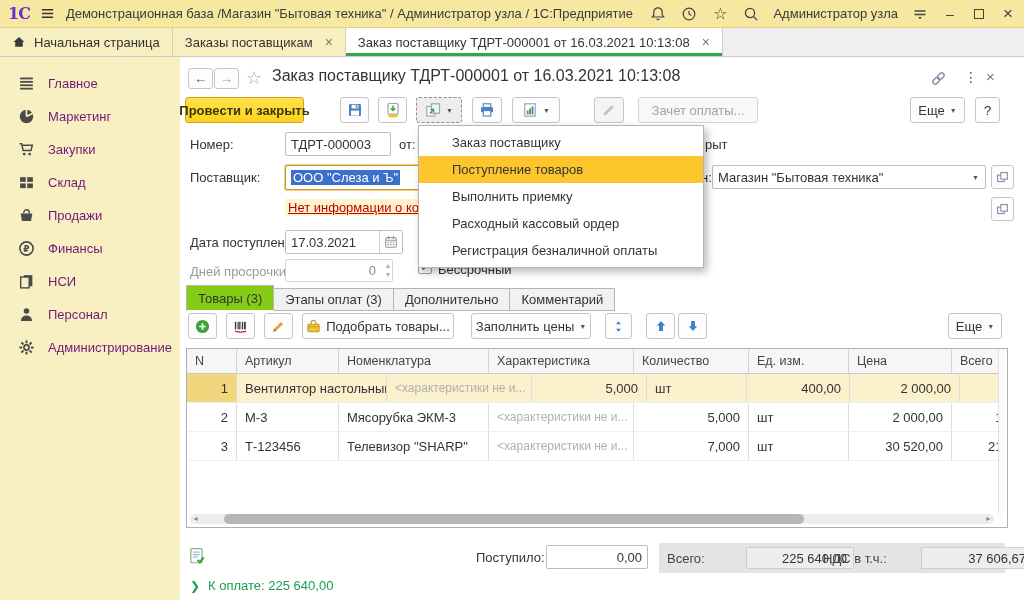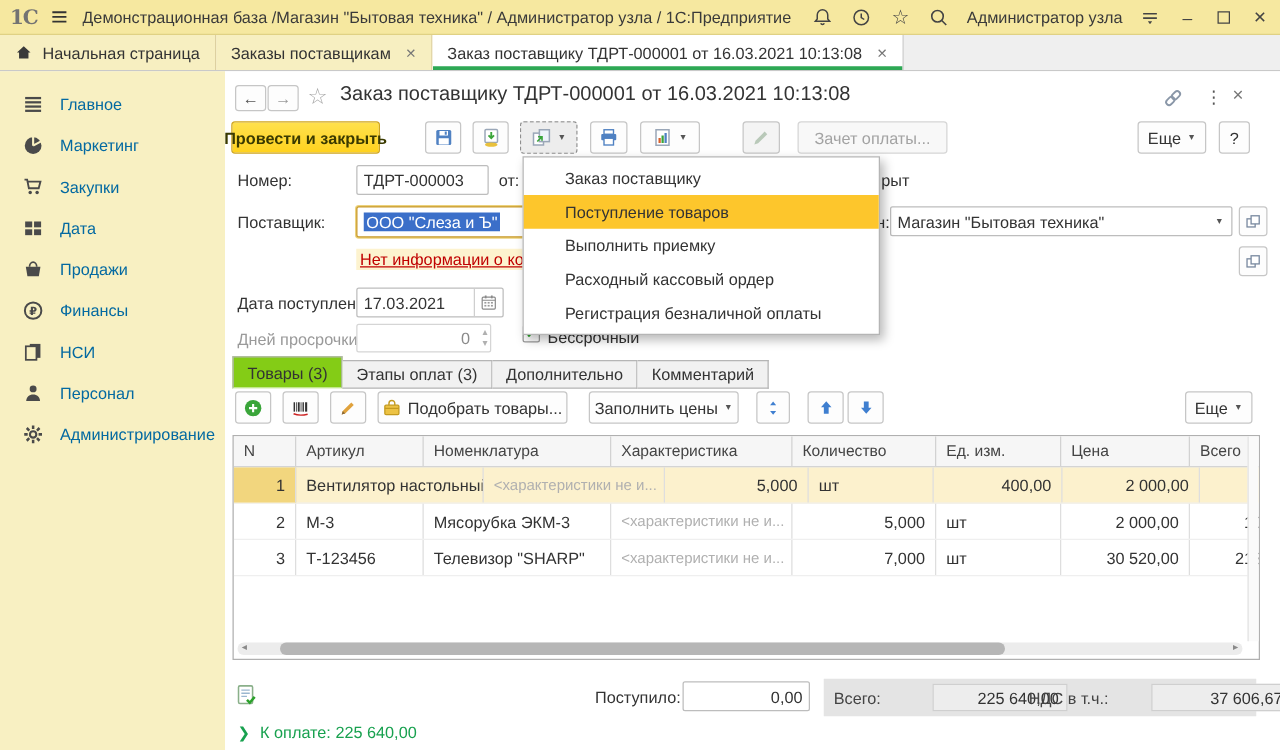--- a/index.html
+++ b/index.html
@@ -2,38 +2,38 @@
 <html><head>
 <meta charset="utf-8">
 <style>
   * { box-sizing: border-box; margin: 0; padding: 0; }
   html,body { width:1024px; height:600px; overflow:hidden; }
   body { font-family:"Liberation Sans","DejaVu Sans",sans-serif; font-size:13px; color:#333; background:#fff; }
   .app { position:relative; width:1024px; height:600px; background:#fff; }
 
   
   .titlebar { height:28px; background:#f6e8a0; border-bottom:1px solid #e0d184; display:flex; align-items:center; padding:0 8px; gap:9px; }
-  .logo { color:#737373; font-weight:bold; font-size:16px; font-family:"DejaVu Serif",serif; letter-spacing:-1px; }
+  .logo { color:#6d28d9; font-weight:bold; font-size:16px; font-family:"DejaVu Serif",serif; letter-spacing:-1px; }
   .tb-title { font-size:13px; color:#3a3a3a; white-space:nowrap; overflow:hidden; }
   .tb-right { margin-left:auto; display:flex; align-items:center; gap:13px; }
   .tb-ic { display:inline-flex; align-items:center; justify-content:center; width:18px; height:18px; cursor:pointer; }
   .tb-user { font-size:13px; color:#3a3a3a; }
   .winbtn { font-size:14px; color:#444; width:16px; text-align:center; cursor:pointer; line-height:16px; }
   .maxbox { display:inline-block; width:10px; height:10px; border:1.5px solid #444; }
 
   
   .tabbar { height:29px; background:#efefef; border-bottom:1px solid #c9c9c9; display:flex; align-items:stretch; }
   .wtab { display:flex; align-items:center; gap:8px; padding:0 12px; font-size:13px; background:#f7efc1; border-right:1px solid #ddd0a0; cursor:pointer; white-space:nowrap; }
   .wtab.active { background:#fff; box-shadow:inset 0 -3px 0 0 #2da854; border-right:1px solid #cccccc; }
   .wtab .x { color:#777; font-size:14px; margin-left:4px; }
 
   
   .content { display:flex; height:543px; }
   .sidebar { width:180px; background:#f8f0c2; padding-top:10px; flex:none; }
-  .side-item { display:flex; align-items:center; gap:13px; height:33px; padding-left:18px; font-size:13px; color:#0369a1; cursor:pointer; }
+  .side-item { display:flex; align-items:center; gap:13px; height:33px; padding-left:18px; font-size:13px; color:#701a75; cursor:pointer; }
   .side-item svg { flex:none; }
   .main { position:relative; flex:1; background:#fff; overflow:hidden; }
 
   .abs { position:absolute; }
   .lbl { position:absolute; font-size:13px; color:#333; white-space:nowrap; }
   .lbl.dis { color:#9a9a9a; }
   .inp { position:absolute; background:#fff; border:1px solid #bdbdbd; border-radius:2px; font-size:13px; color:#333; display:flex; align-items:center; padding:0 5px; overflow:hidden; white-space:nowrap; }
   .btn { position:absolute; display:flex; align-items:center; justify-content:center; gap:5px; background:#fdfdfd; border:1px solid #c6c6c6; border-radius:3px; font-size:13px; color:#333; cursor:pointer; white-space:nowrap; }
   .btn.dis { color:#a3a3a3; border-color:#d5d5d5; background:#f8f8f8; }
   .btn.pressed { border:1px dashed #8f8f8f; background:#ededed; }
@@ -166,21 +166,21 @@
           </svg>
         <span>Закупки</span>
       </div>
       <div class="side-item">
         <svg width="17" height="17" viewBox="0 0 16 16" fill="#4a4a4a">
             <rect x="2" y="3" width="5.3" height="4.4"></rect>
             <rect x="8.7" y="3" width="5.3" height="4.4"></rect>
             <rect x="2" y="8.9" width="5.3" height="4.4"></rect>
             <rect x="8.7" y="8.9" width="5.3" height="4.4"></rect>
           </svg>
-        <span>Дата</span>
+        <span>Склад</span>
       </div>
       <div class="side-item">
         <svg width="17" height="17" viewBox="0 0 16 16">
             <path d="M2.5 6h11l-1.2 7.2H3.7z" fill="#4a4a4a"></path>
             <path d="M5.3 6a2.7 3.4 0 0 1 5.4 0" fill="none" stroke="#4a4a4a" stroke-width="1.3"></path>
           </svg>
         <span>Продажи</span>
       </div>
       <div class="side-item">
         <svg width="17" height="17" viewBox="0 0 16 16">

